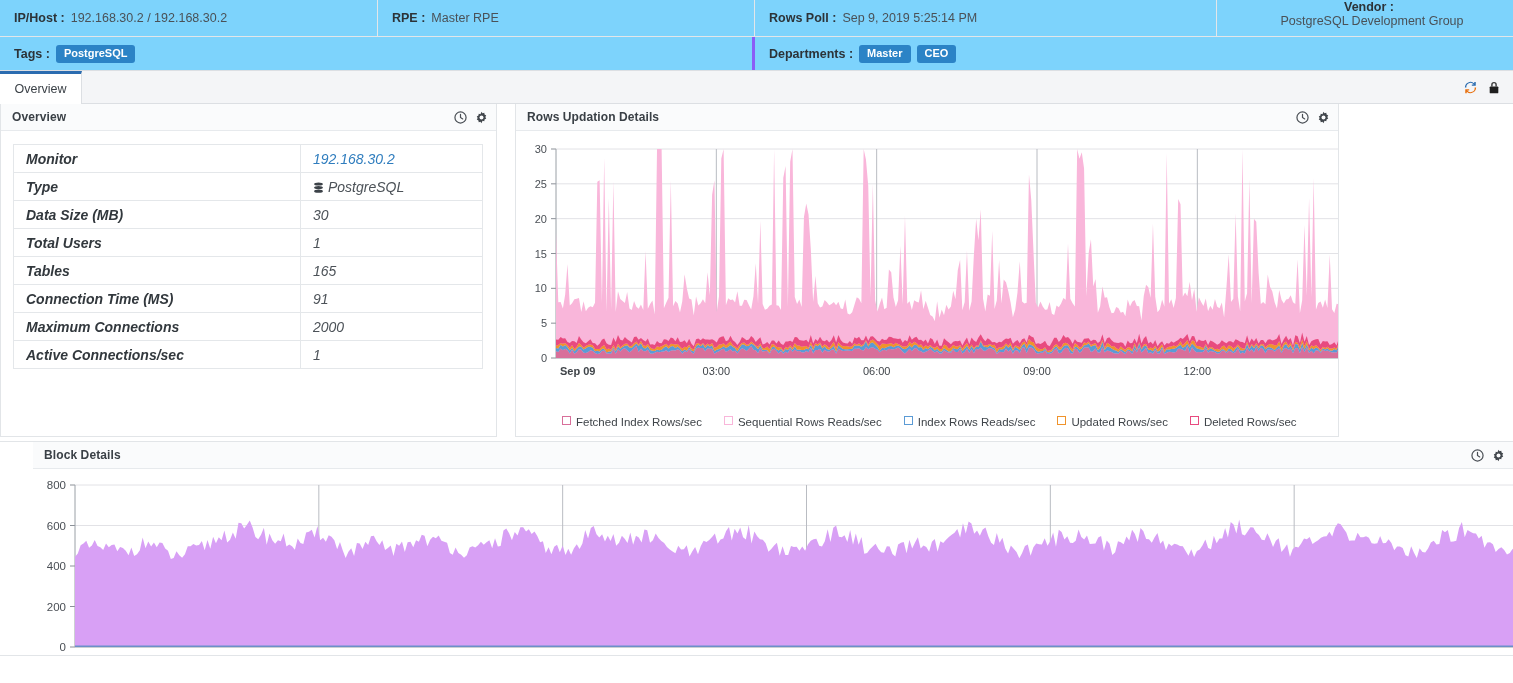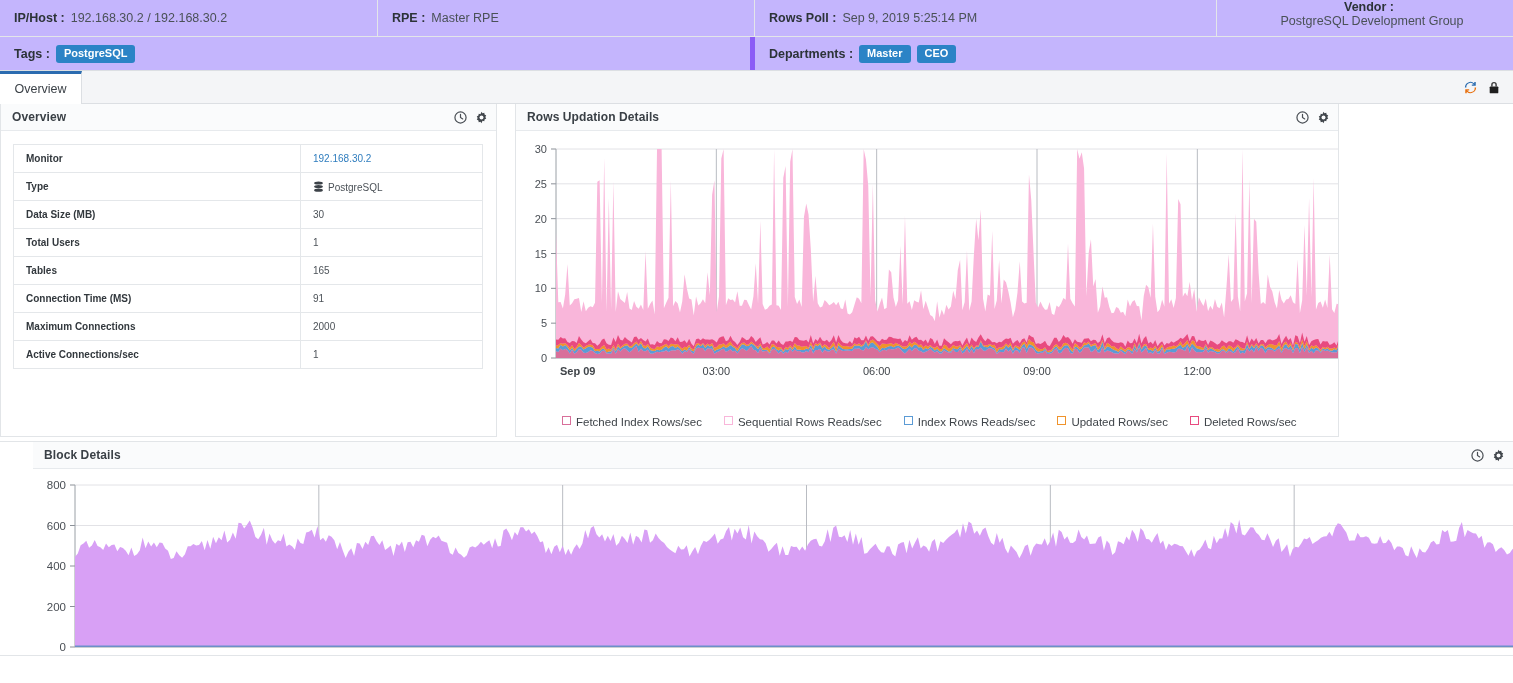--- a/index.html
+++ b/index.html
@@ -5,37 +5,37 @@
   * { box-sizing: border-box; }
   html, body {
     margin: 0; padding: 0;
     background: #ffffff;
     font-family: "Liberation Sans", sans-serif;
     color: #333a40;
   }
   body { width: 1513px; height: 683px; overflow: hidden; position: relative; }
 
   
-  .info-header { width: 1513px; border-bottom: 1px solid #dcdfe3; background:#c4b5fd; }
+  .info-header { width: 1513px; border-bottom: 1px solid #dcdfe3; background:#7dd3fc; }
   .info-row { display: flex; width: 100%; }
   .info-row.r1 { height: 37px; border-bottom: 1px solid #e3e6e9; }
   .info-row.r2 { height: 33px; }
   .info-cell {
     display: flex; align-items: center;
     padding: 0 0 0 14px;
     font-size: 12.5px;
     height: 100%;
     overflow: hidden; white-space: nowrap;
   }
   .info-cell.divider { border-right: 1px solid #e3e6e9; }
   .c-iphost { width: 378px; }
   .c-rpe    { width: 377px; }
   .c-lastpoll { width: 462px; }
   .c-vendor { width: 296px; flex-direction: column; }
-  .c-tags   { width: 755px; border-right: 5px solid #8b5cf6; }
+  .c-tags   { width: 755px; border-right: 3px solid #8b5cf6; }
   .c-depts  { width: 758px; }
   .lbl { font-weight: bold; color: #2c3338; margin-right: 6px; font-size: 12.5px; }
   .val { color: #4a5157; font-size: 12.5px; }
 
   .badge {
     display: inline-block;
     background: #2b83c6;
     color: #fff;
     font-size: 11px;
     font-weight: bold;
@@ -98,22 +98,23 @@
   .ico { display:inline-block; line-height:0; }
   .ico svg { display:block; }
 
   
   #panel-overview { width: 497px; height: 333px; }
   .ovt { border-collapse: collapse; margin: 13px 12px 0 12px; width: 470px; }
   .ovt td {
     border: 1px solid #e4e7ea;
     height: 28px;
     padding: 0 12px;
-    font-size: 10px;
+    font-size: 14px;
     vertical-align: middle;
+    font-style: italic;
   }
   .ovt td.k { width: 287px; font-weight: bold; color: #32383d; }
   .ovt td.v { color: #4c5258; }
   .ovt td.v.link { color: #2f7dbe; }
   .pg-ico { display:inline-block; vertical-align: -2px; margin-right: 4px; }
 
   
   #panel-rows { width: 824px; height: 333px; margin-left: 18px; }
 
   .chart-wrap { position: absolute; inset: 0; }

